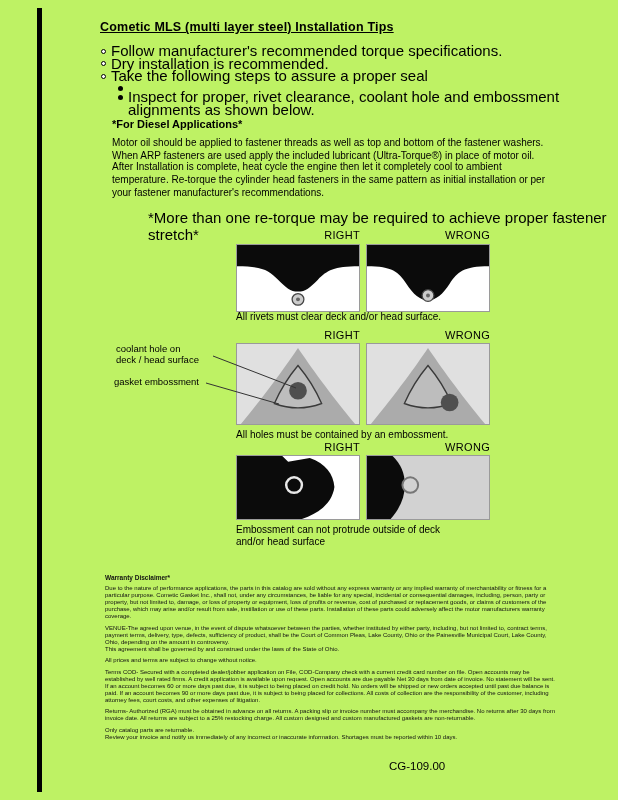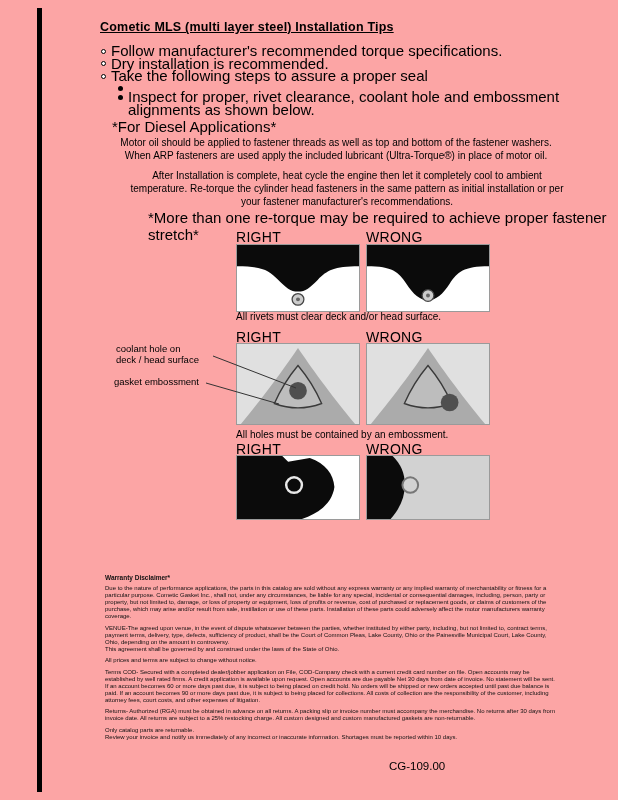--- a/index.html
+++ b/index.html
@@ -1,35 +1,35 @@
 <!DOCTYPE html>
 <html><head>
 <meta charset="utf-8">
 <style>
   * { margin:0; padding:0; box-sizing:border-box; }
   html,body { width:618px; height:800px; }
   body { background:#ffffff; font-family:"Liberation Sans", sans-serif; color:#000; position:relative; }
-  .page { position:absolute; left:0; top:0; width:618px; height:800px; background:#fca5a5; overflow:hidden; }
+  .page { position:absolute; left:0; top:0; width:618px; height:800px; background:#bef264; overflow:hidden; }
   .leftbar { position:absolute; left:37px; top:8px; width:5px; height:784px; background:#000; }
 
   .title { position:absolute; left:100px; top:20px; font-size:12.5px; font-weight:bold; text-decoration:underline; letter-spacing:0.2px; }
 
   .bullets { position:absolute; left:101px; top:45px; font-size:15px; }
   .bullet-row { display:flex; align-items:flex-start; line-height:12.5px; }
   .marker-open { width:5px; height:5px; border:1px solid #000; border-radius:50%; margin:3.5px 5px 0 0; flex:none; background:#fff; }
   .marker-filled { width:5px; height:5px; background:#000; border-radius:50%; margin:3.5px 5px 0 0; flex:none; }
   .sub { margin-left:17px; }
 
-  .diesel-heading { position:absolute; left:112px; top:118px; font-size:15px; font-weight:normal; }
-  .body-para { position:absolute; left:112px; width:448px; font-size:10px; line-height:13px;text-align:center; }
+  .diesel-heading { position:absolute; left:112px; top:118px; font-size:11px; font-weight:bold; }
+  .body-para { position:absolute; left:112px; width:448px; font-size:10px; line-height:13px; }
   .p1 { top:136px; }
-  .p2 { top:169px;margin-left:11px; }
+  .p2 { top:160px; }
   .note { position:absolute; left:112px; top:209px; font-size:15px;margin-left:36px; }
 
-  .hdr { position:absolute; width:124px; text-align:left; font-size:14px; letter-spacing:0.3px; }
+  .hdr { position:absolute; width:124px; text-align:right; font-size:11px; letter-spacing:0.3px; }
   .panel { position:absolute; width:124px; border:1px solid #9a9a9a; background:#fff; }
   .panel svg { display:block; width:100%; height:100%; }
   .caption { position:absolute; font-size:10px; line-height:12px; white-space:pre-line; }
   .dlabel { position:absolute; font-size:9.5px; line-height:10.5px; white-space:pre-line; }
   .overlay { position:absolute; left:0; top:0; width:618px; height:800px; pointer-events:none; }
 
   .disclaimer { position:absolute; left:105px; top:574px; width:452px; font-size:6px; line-height:7px; color:#111; }
   .disclaimer .dh { font-size:6.5px; font-weight:bold; margin-bottom:4px; }
   .disclaimer p { margin-bottom:4.5px; }
   .disclaimer p.tight { margin-bottom:0; }
@@ -127,20 +127,22 @@
       <circle cx="58" cy="30" r="8" fill="#0b0b0b" stroke="#e8e8e8" stroke-width="2.5"></circle>
     </svg>
   </div>
   <div class="panel" style="left:366px; top:455px; height:65px;">
     <svg viewBox="0 0 124 65" preserveAspectRatio="none">
       <rect width="124" height="65" fill="#d2d2d2"></rect>
       <path d="M0,0 H26 C43,16 43,44 24,65 H0 Z" fill="#0b0b0b"></path>
       <circle cx="44" cy="30" r="8" fill="#d2d2d2" stroke="#777" stroke-width="2"></circle>
     </svg>
   </div>
+  <div class="caption" style="left:236px; top:524px;">Embossment can not protrude outside of deck
+and/or head surface</div>
 
   <svg class="overlay" viewBox="0 0 618 800">
     <line x1="213" y1="356" x2="296" y2="388" stroke="#333" stroke-width="1"></line>
     <line x1="206" y1="383" x2="279" y2="404" stroke="#333" stroke-width="1"></line>
   </svg>
 
   <div class="disclaimer">
     <div class="dh">Warranty Disclaimer*</div>
     <p>Due to the nature of performance applications, the parts in this catalog are sold without any express warranty or any implied warranty of merchantability or fitness for a particular purpose.  Cometic Gasket Inc., shall not, under any circumstances, be liable for any special, incidental or consequential damages, including, person, party or property, but not limited to, damage, or loss of property or equipment, loss of profits or revenue, cost of purchased or replacement goods, or claims of customers of the purchase, which may arise and/or result from sale, instillation or use of these parts.  Installation of these parts could adversely affect the motor manufacturers warranty coverage.</p>
     <p class="tight">VENUE-The agreed upon venue, in the event of dispute whatsoever between the parties, whether instituted by either party, including, but not limited to, contract terms, payment terms, delivery, type, defects, sufficiency of product, shall be the Court of Common Pleas, Lake County, Ohio or the Painesville Municipal Court, Lake County, Ohio, depending on the amount in controversy.</p>

